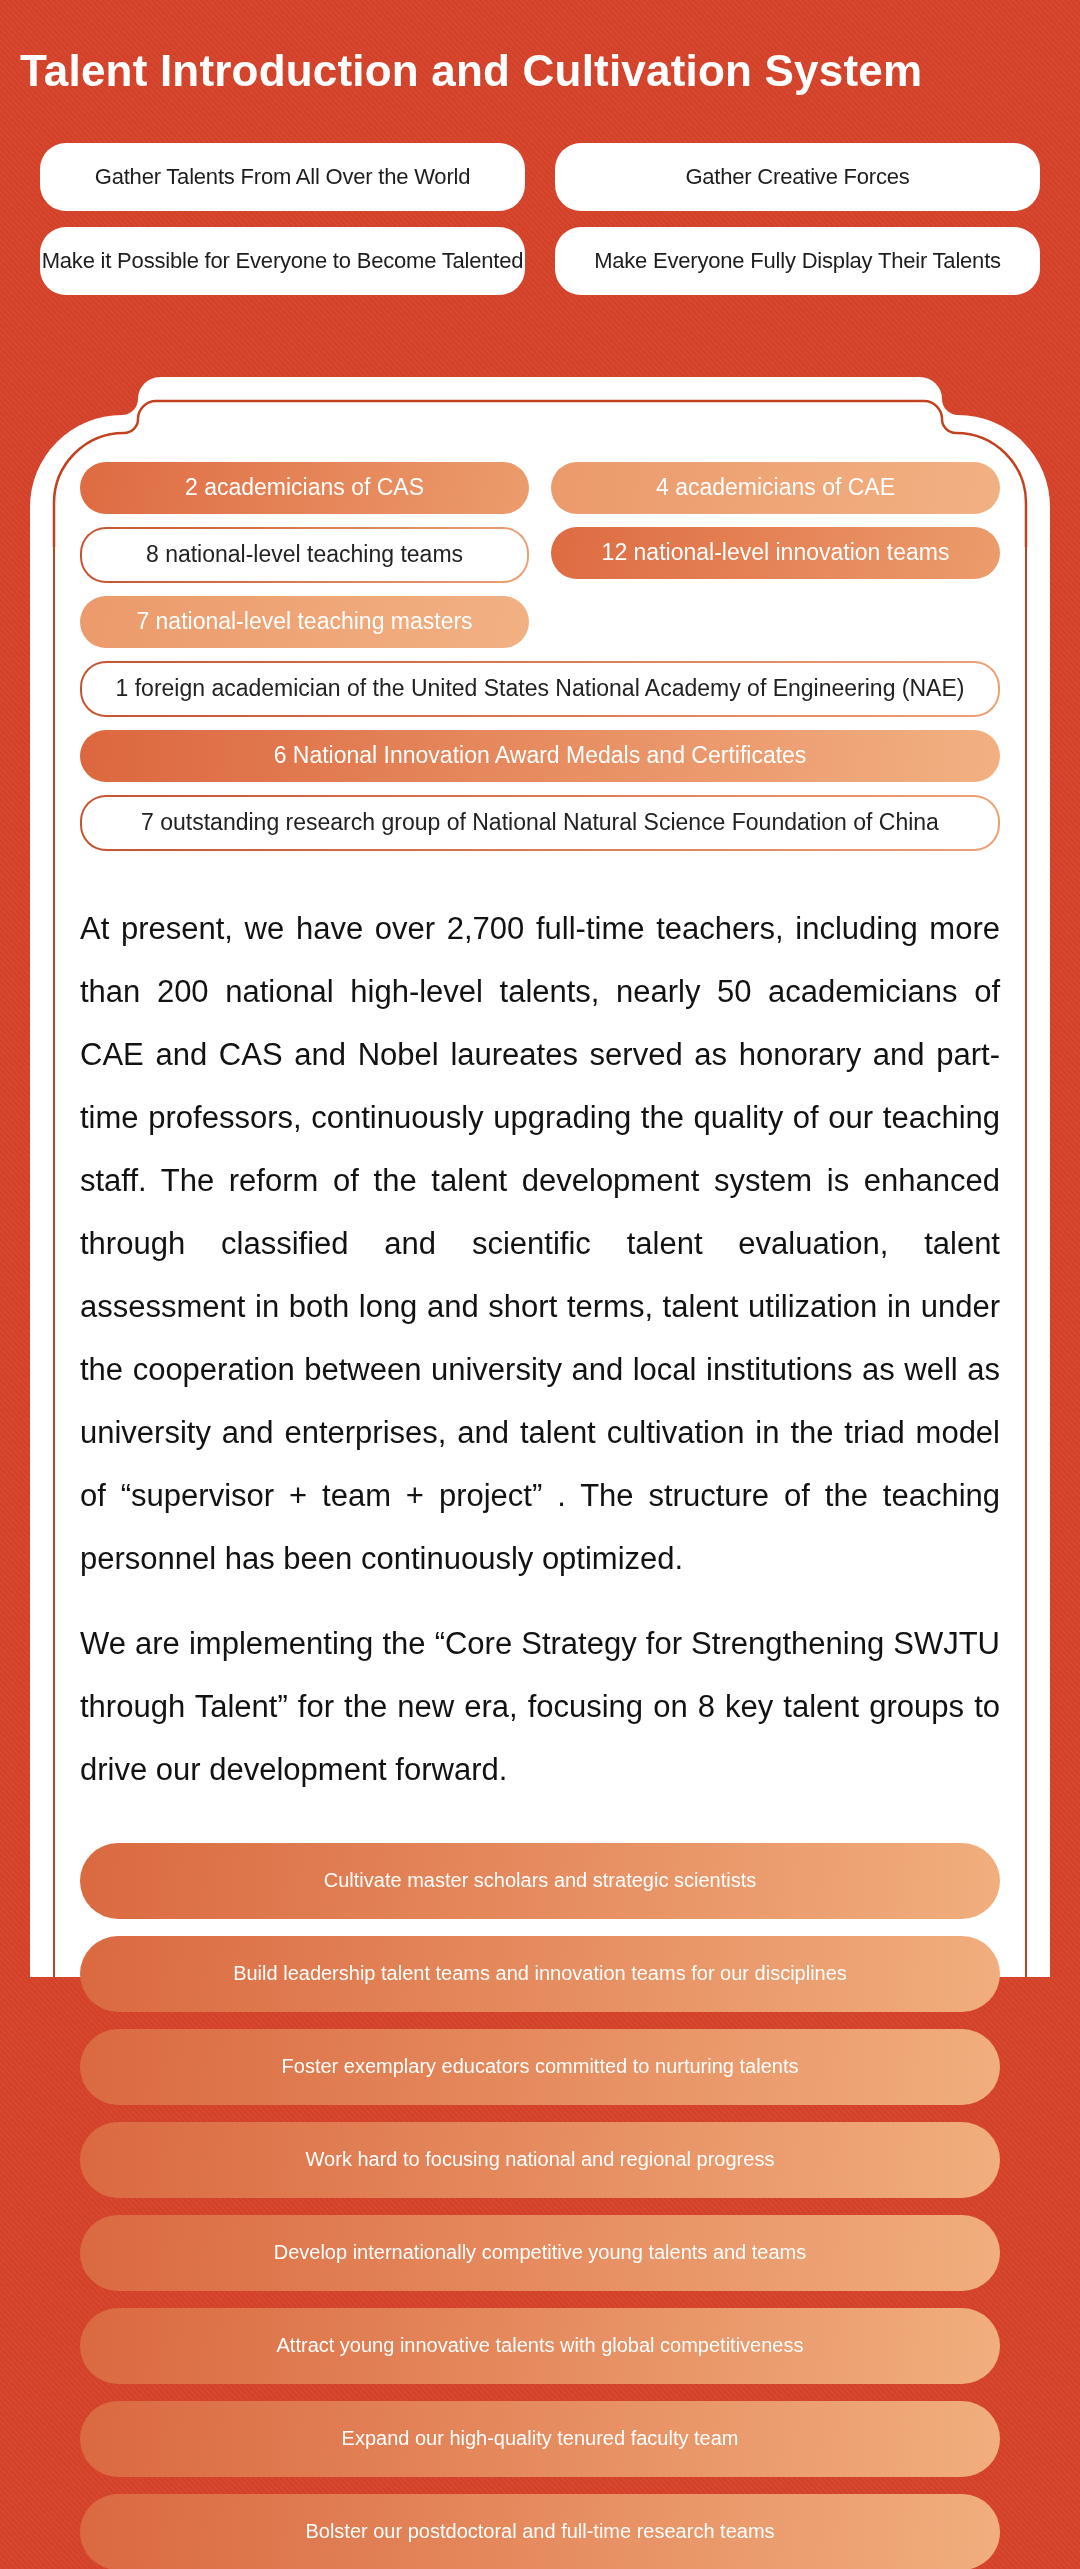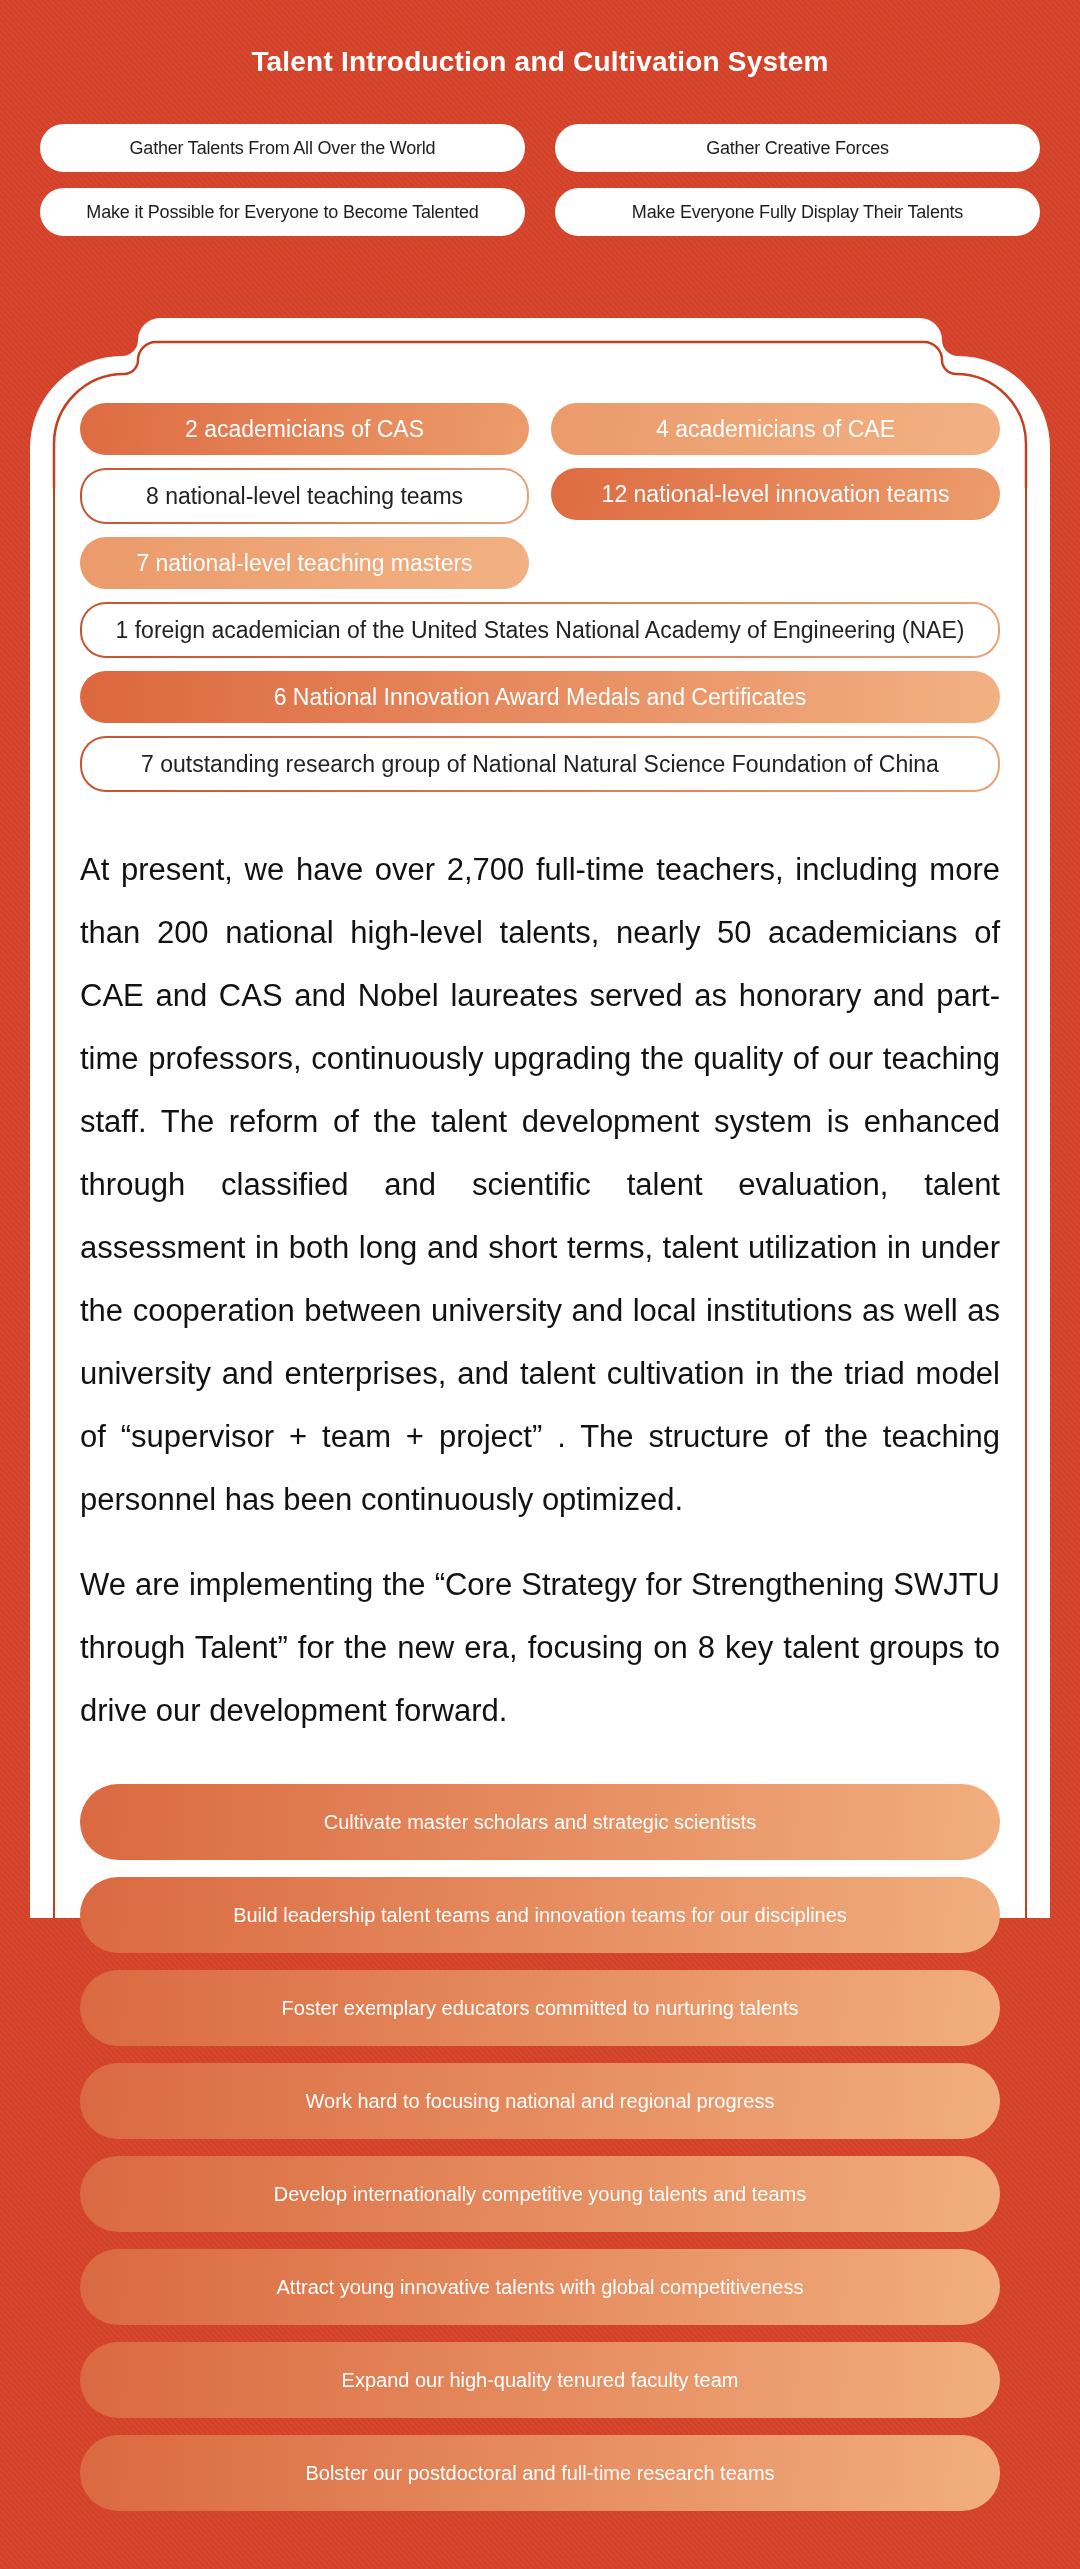--- a/index.html
+++ b/index.html
@@ -15,38 +15,38 @@
     content:'';position:absolute;inset:0;pointer-events:none;
     background:
       repeating-linear-gradient(47deg, rgba(255,255,255,.025) 0 2px, rgba(0,0,0,.02) 2px 4px);
     z-index:0;
   }
   .page{position:relative;z-index:1;}
 
   
   .page-title{
     margin:46px 20px 0;
-    text-align:center;
+    text-align:left;
     color:#fff;
-    font-size:28px;
+    font-size:44px;
     font-weight:bold;
     letter-spacing:.2px;
     line-height:1.15;
   }
   .taglines{
     margin:46px 40px 0;
     display:grid;
     grid-template-columns:1fr 1fr;
     column-gap:30px;
     row-gap:16px;
   }
   .tag-pill{
-    height:48px;border-radius:26px;background:#fff;
+    height:68px;border-radius:26px;background:#fff;
     display:flex;align-items:center;justify-content:center;
-    font-size:18px;color:#1d1d1d;white-space:nowrap;letter-spacing:-.2px;
+    font-size:22px;color:#1d1d1d;white-space:nowrap;letter-spacing:-.2px;
   }
 
   
   .card{
     position:relative;
     margin:82px 30px 0;
     height:1600px;
   }
   .card-top-svg{display:block;position:absolute;top:0;left:0;z-index:0;}
   .card-bg{

